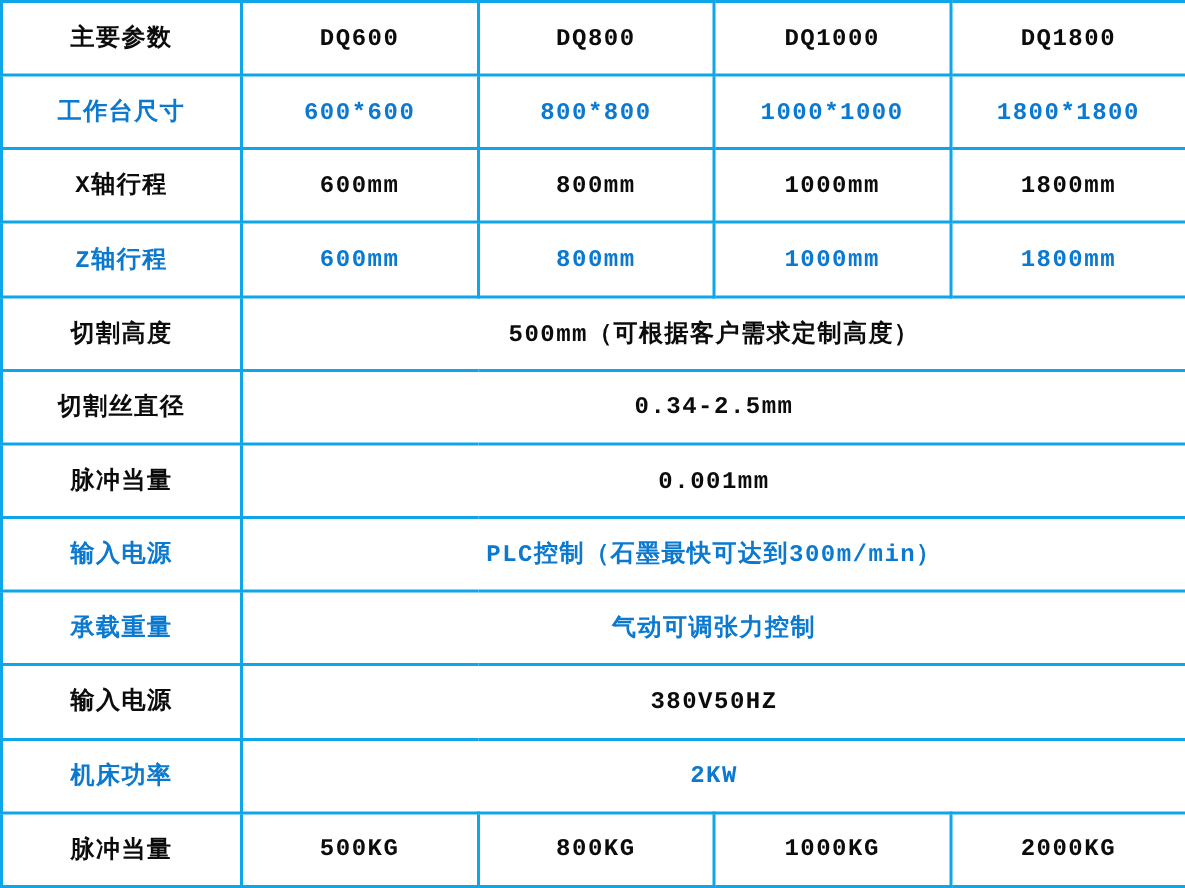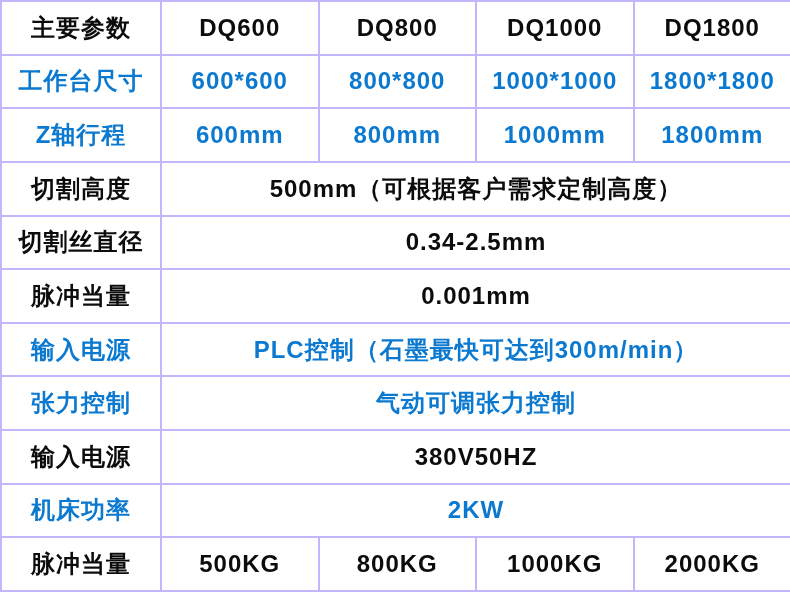--- a/index.html
+++ b/index.html
@@ -15,28 +15,29 @@
   table.spec-table {
     width: 790px;
     height: 592px;
     border-collapse: collapse;
     table-layout: fixed;
     font-family: "Liberation Sans", "DejaVu Sans", sans-serif;
     font-weight: bold;
     background: #ffffff;
   }
   table.spec-table td, table.spec-table th {
-    border: 2px solid #c4b5fd;
+    border: 2px solid #0ea5e9;
     text-align: center;
     vertical-align: middle;
-    font-size: 24px;
+    font-size: 16px;
     padding: 0;
     letter-spacing: 1px;
     white-space: nowrap;
     overflow: hidden;
+    font-family: Liberation Mono, monospace;
   }
   col.param-col { width: 160px; }
   col.model-col { width: 157.5px; }
   .black { color: #0c0c0c; }
   .blue  { color: #0b79d0; border-radius: 14px; }
 </style>
 </head>
 <body>
 
 <table class="spec-table">
@@ -58,20 +59,27 @@
   </tr>
 
   <tr>
     <td class="blue">工作台尺寸</td>
     <td class="blue">600*600</td>
     <td class="blue">800*800</td>
     <td class="blue">1000*1000</td>
     <td class="blue">1800*1800</td>
   </tr>
 
+  <tr>
+    <td class="black">X轴行程</td>
+    <td class="black">600mm</td>
+    <td class="black">800mm</td>
+    <td class="black">1000mm</td>
+    <td class="black">1800mm</td>
+  </tr>
 
   <tr>
     <td class="blue">Z轴行程</td>
     <td class="blue">600mm</td>
     <td class="blue">800mm</td>
     <td class="blue">1000mm</td>
     <td class="blue">1800mm</td>
   </tr>
 
   <tr>
@@ -91,21 +99,21 @@
     <td class="black" colspan="4">0.001mm</td>
   </tr>
 
   <tr>
     <td class="blue">输入电源</td>
     <td class="blue" colspan="4">PLC控制（石墨最快可达到300m/min）</td>
   </tr>
 
 
   <tr>
-    <td class="blue">张力控制</td>
+    <td class="blue">承载重量</td>
     <td class="blue" colspan="4">气动可调张力控制</td>
   </tr>
 
   <tr>
     <td class="black">输入电源</td>
     <td class="black" colspan="4">380V50HZ</td>
   </tr>
 
   <tr>
     <td class="blue">机床功率</td>

